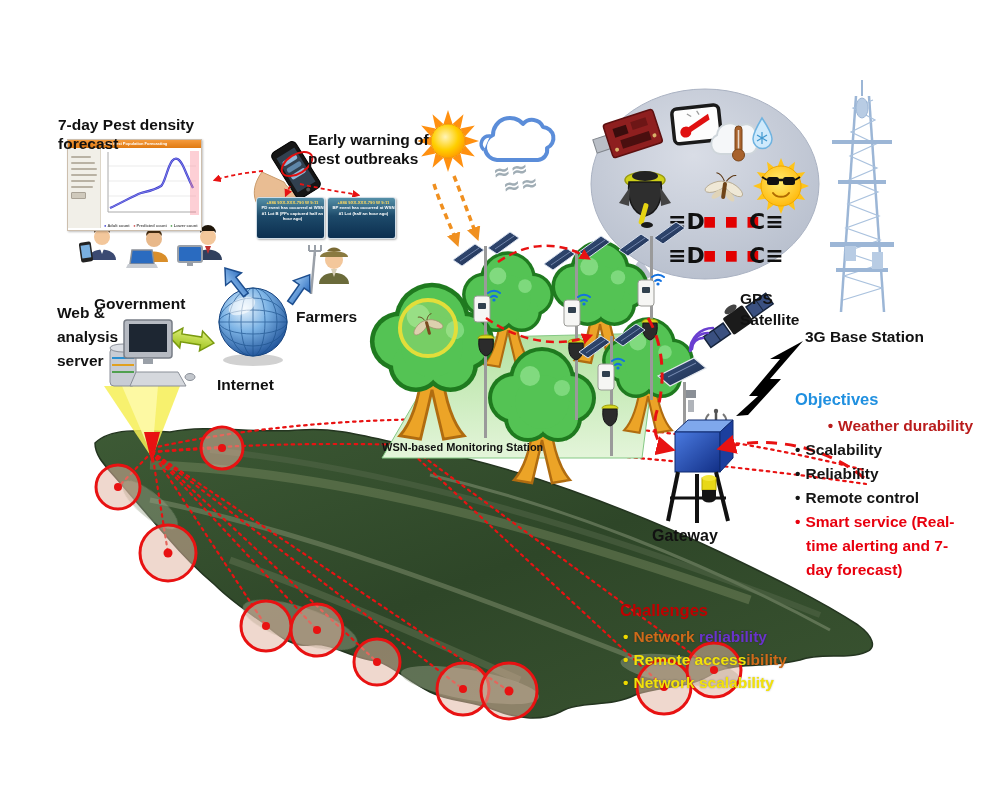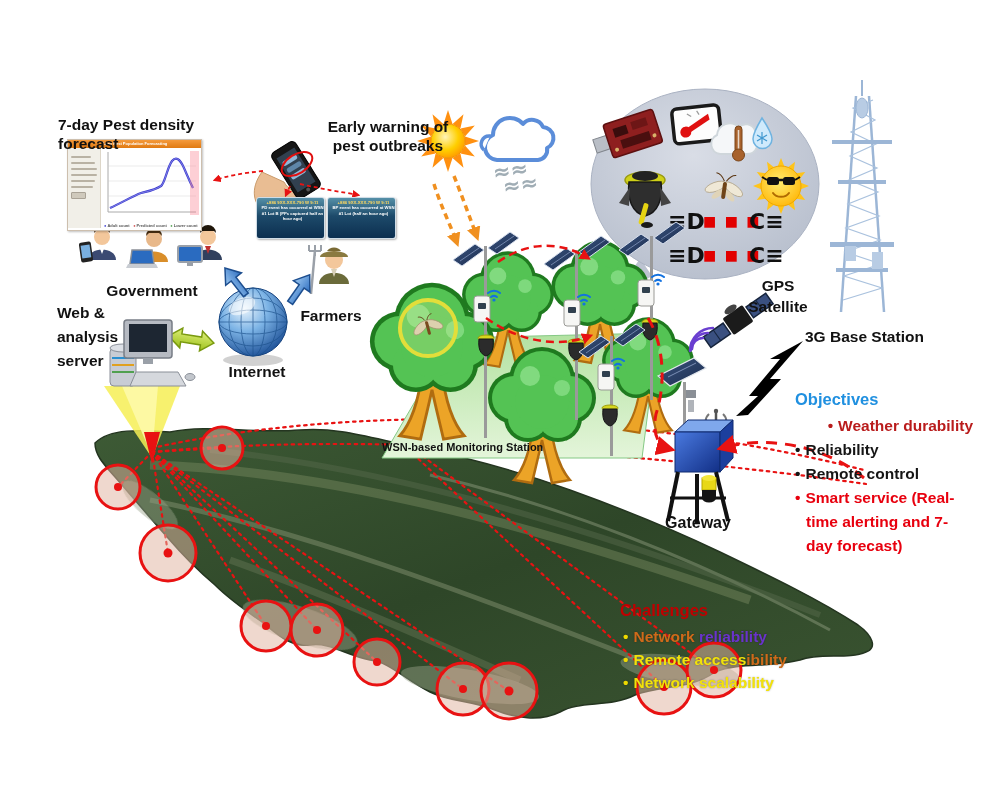--- a/index.html
+++ b/index.html
@@ -1,21 +1,21 @@
 <!DOCTYPE html>
 <html><head>
 <meta charset="utf-8">
 <style>
   html,body{margin:0;padding:0;background:#fff;}
   .canvas{position:relative;width:1000px;height:800px;background:#ffffff;overflow:hidden;
           font-family:"Liberation Sans",sans-serif;}
   .scene{position:absolute;left:0;top:0;z-index:1;}
   .lbl{position:absolute;font-weight:bold;color:#111;z-index:6;line-height:1.25;}
   .pre{white-space:pre-line;}
-  .ctr{text-align:center;}
+  .ctr{text-align:left;margin-top:13px;}
   
   .appwin{position:absolute;left:67px;top:139px;width:133px;height:90px;background:#fff;
           border:1px solid #cdbfae;box-shadow:1px 1px 2px rgba(0,0,0,.25);z-index:5;}
   .apphdr{height:8px;background:linear-gradient(180deg,#f49a3c,#e07a12);overflow:hidden;}
   .apphdr .scl{width:200%;transform:scale(.5);transform-origin:0 0;font-size:8px;color:#fff;
                font-weight:bold;text-align:center;line-height:16px;}
   .appbody{display:flex;height:80px;}
   .appside{width:32px;background:#f1efe8;border-right:1px solid #ddd6c8;padding-top:4px;}
   .ph{height:2.5px;background:#b9b2a4;margin:3.5px 3px 0 3px;border-radius:1px;}
   .appchart{flex:1;position:relative;background:#fff;}
@@ -612,30 +612,31 @@
 </div>
 
 <div class="lbl" style="left:58px;top:115px;width:200px;font-size:15.5px">7-day Pest density forecast</div>
 <div class="lbl pre ctr" style="left:308px;top:117px;width:160px;font-size:15.5px">Early warning of
 pest outbreaks</div>
 <div class="lbl ctr" style="left:94px;top:281px;width:116px;font-size:15.5px">Government</div>
 <div class="lbl pre" style="left:57px;top:301px;width:92px;font-size:15.5px;line-height:1.55">Web &amp;
 analysis
 server</div>
 <div class="lbl ctr" style="left:217px;top:362px;width:80px;font-size:15.5px">Internet</div>
-<div class="lbl ctr" style="left:296px;top:306px;width:70px;font-size:15.5px">Farmers</div>
+<div class="lbl ctr" style="left:296px;top:294px;width:70px;font-size:15.5px">Farmers</div>
 <div class="lbl" style="left:382px;top:441px;width:270px;font-size:11px">WSN-based Monitoring Station</div>
 <div class="lbl pre ctr" style="left:740px;top:276px;width:76px;font-size:15.5px;line-height:1.35">GPS
 Satellite</div>
 <div class="lbl" style="left:805px;top:327px;width:140px;font-size:15.5px">3G Base Station</div>
 <div class="lbl ctr" style="left:652px;top:513px;width:92px;font-size:16px">Gateway</div>
 
 <div class="objectives">
   <div class="ttl" style="color: rgb(32, 144, 224);">Objectives</div>
   <div class="obj-item" style="color: #b91c1c; text-align: right;"><span class="b">•</span><span>Weather durability</span></div>
+  <div class="obj-item" style="color: rgb(21, 21, 21);"><span class="b">•</span><span>Scalability</span></div>
   <div class="obj-item" style="color: rgb(21, 21, 21);"><span class="b">•</span><span>Reliability</span></div>
   <div class="obj-item" style="color: rgb(21, 21, 21);"><span class="b">•</span><span>Remote control</span></div>
   <div class="obj-item" style="color: rgb(232, 0, 14);"><span class="b">•</span><span>Smart service (Real-time alerting and 7-day forecast)</span></div>
 </div>
 
 <div class="challenges">
   <div class="ttl" style="color: rgb(192, 0, 0);">Challenges</div>
   <div class="ch-item">
     <span class="b" style="color: rgb(238, 217, 0);">•</span><span style="color: rgb(207, 106, 26);">Network </span><span style="color: rgb(106, 51, 204);">reliability</span>
   </div>

